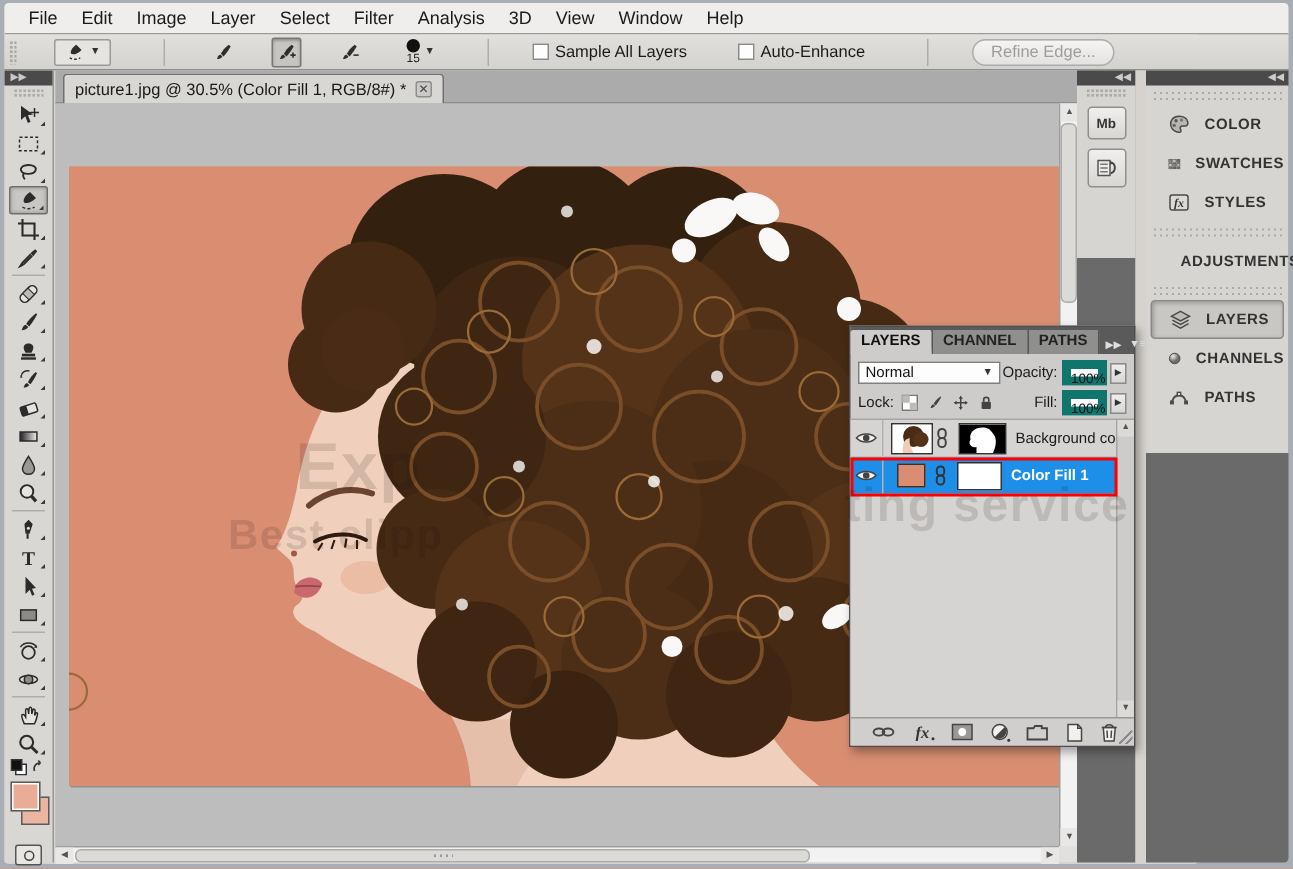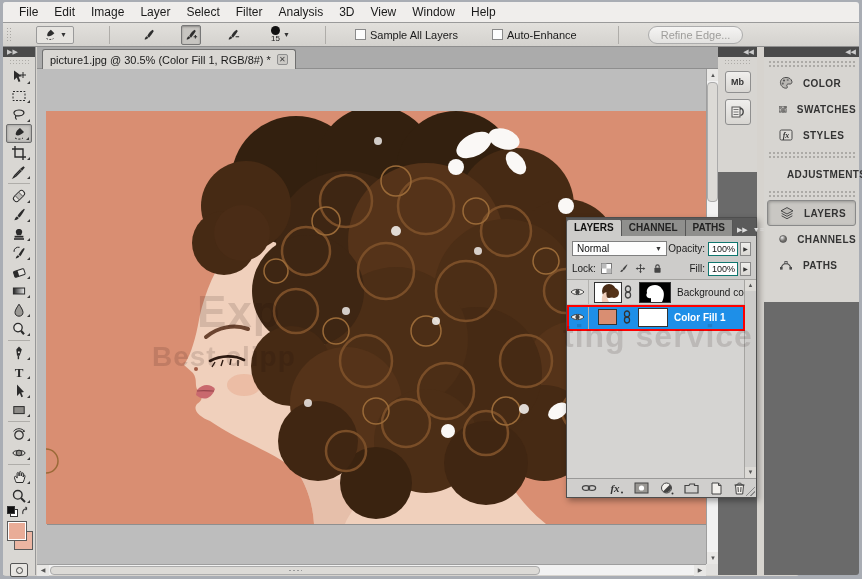--- a/index.html
+++ b/index.html
@@ -92,21 +92,21 @@
   #lp-tabs { height:18px; background:#5A5A5A; display:flex; align-items:flex-end; }
   .lptab { height:16px; padding:0 7px; font-size:10px; font-weight:bold; line-height:16px; color:#222; background:#8F8F8D; border-right:1px solid #555; }
   .lptab.active { background:#CDCCCA; color:#111; border-radius:2px 2px 0 0; }
   #lp-headicons { margin-left:auto; display:flex; gap:5px; padding:0 4px 2px; color:#DDD; font-size:7px; }
   #lp-controls { height:43px; padding:4px 5px 0; }
   .lp-row { display:flex; align-items:center; height:17px; margin-bottom:3px; }
   #blend-select { width:95px; height:15px; background:#FDFDFD; border:1px solid #7F7F7F; font-size:10px; color:#111;
                   display:flex; align-items:center; padding:0 4px; }
   #blend-select .caret { margin-left:auto; }
   .lp-label { font-size:10px; color:#1a1a1a; margin-left:auto; }
-  .valbox { width:30px; height:14px; background:#FDFDFD; border:1px solid #0f766e; font-size:9px; color:#111;
+  .valbox { width:30px; height:14px; background:#FDFDFD; border:6px solid #0f766e; font-size:9px; color:#111;
             text-align:right; padding:1px 2px 4px 0; margin-left:3px; }
   .spin { width:11px; height:14px; margin-left:2px; border:1px solid #8A8A8A; background:linear-gradient(#EFEEEC,#D9D7D3);
           font-size:6px; color:#333; text-align:center; line-height:13px; }
   .lockicons { display:flex; gap:6px; align-items:center; margin-left:5px; }
   #lp-list { position:relative; height:199px; background:#D5D4D2; border-top:1px solid #A5A4A1; }
   .lrow { position:relative; height:25px; display:flex; align-items:center; border-bottom:1px solid #C2C1BF; }
   .eyecell { width:22px; align-self:stretch; border-right:1px solid #B3B2AF; display:flex; align-items:center; justify-content:center; }
   .lrow.sel { background:#1E8FE8; }
   #sel-outline { position:absolute; left:0; top:25px; width:178px; height:26px; border:2px solid #FF0000; z-index:5; pointer-events:none; }
   .lthumb { border:1px solid #333; margin-left:5px; background:#fff; }

